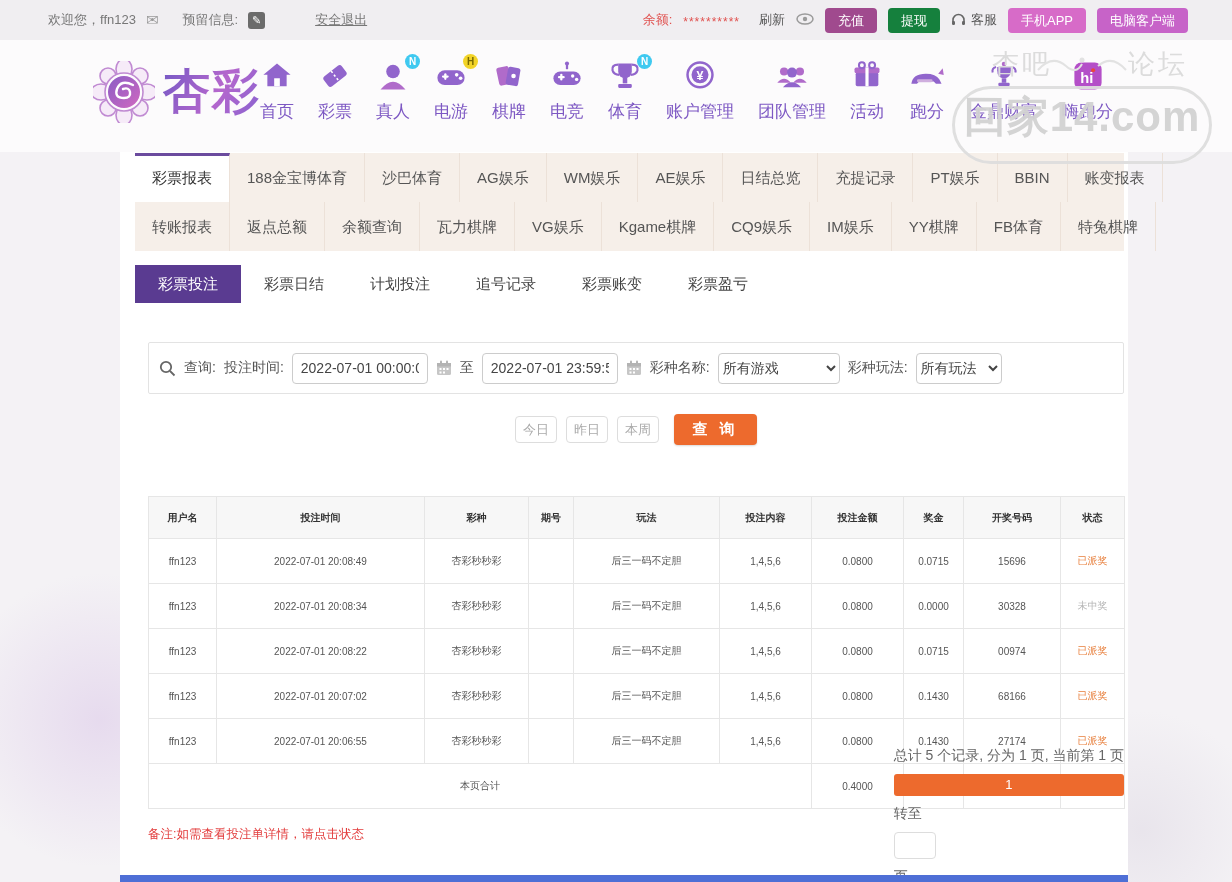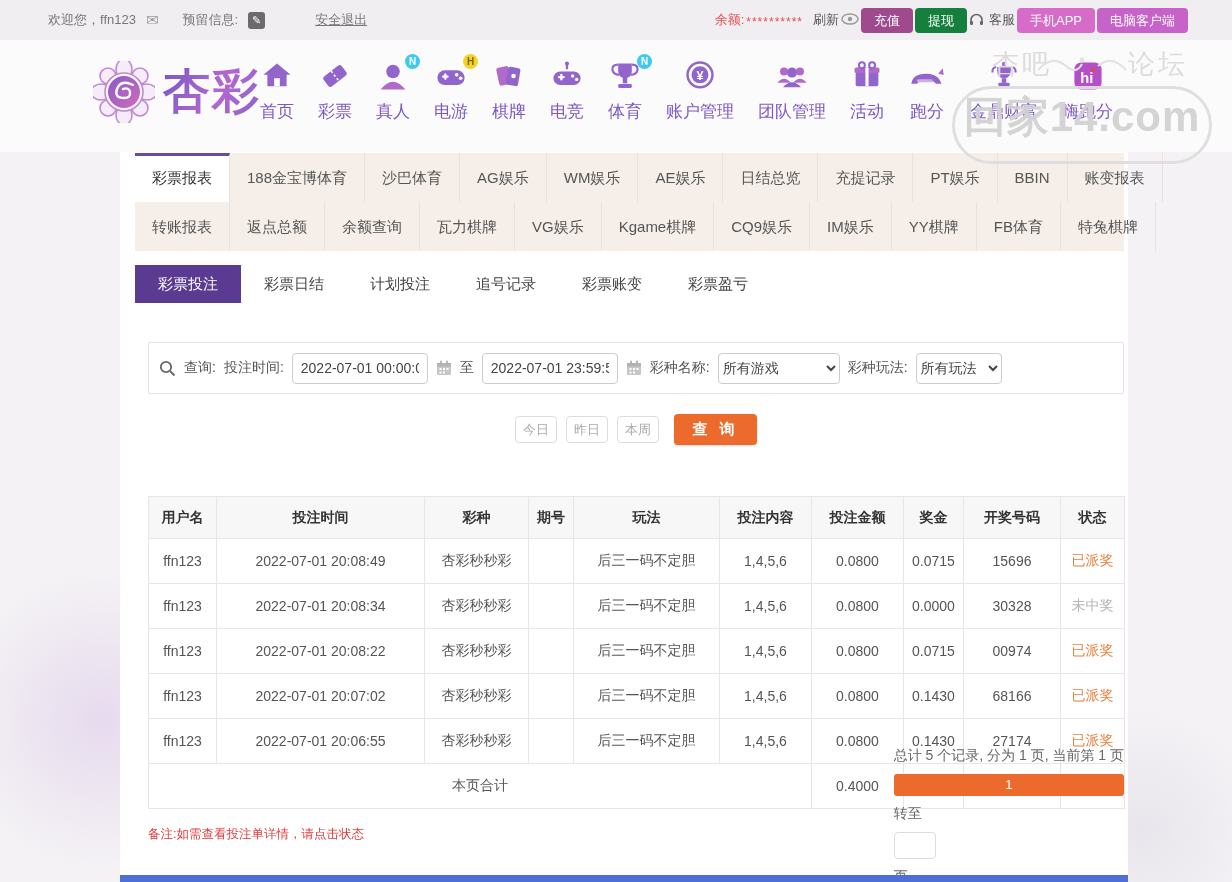--- a/index.html
+++ b/index.html
@@ -11,21 +11,21 @@
     background:radial-gradient(circle, rgba(225,220,230,.6), transparent 65%); pointer-events:none; }
 
   
   .topbar { position:absolute; left:0; top:0; width:100%; height:40px; background:#f0eef1;
     display:flex; align-items:center; padding:0 44px 0 48px; font-size:13px; color:#777; z-index:20; }
   .topbar .grp { display:flex; align-items:center; gap:10px; }
   .tb-ico { color:#9a9a9a; font-size:15px; }
   .edit-chip { display:inline-flex; width:17px; height:17px; background:#6b6b6b; border-radius:3px;
     color:#fff; font-size:11px; align-items:center; justify-content:center; cursor:pointer; }
   .logout { color:#777; text-decoration:underline; margin-left:40px; cursor:pointer; }
-  .tb-right { margin-left:auto; display:flex; align-items:center; gap:2px; }
+  .tb-right { margin-left:auto; display:flex; align-items:center; gap:11px; }
   .balance { color:#e0514f; }
   .stars { color:#e0514f; letter-spacing:1px; font-size:12px; position:relative; top:2px; }
   .refresh { color:#555; cursor:pointer; }
   .tb-btn { height:25px; padding:0 13px; border:none; border-radius:4px; color:#fff; font-size:13px;
     line-height:25px; cursor:pointer; font-family:inherit; }
   .btn-recharge { background:#a04a8e; }
   .btn-withdraw { background:#15803d; }
   .btn-app { background:#d76bc8; }
   .btn-pc { background:#c763c8; }
   .svc { display:flex; align-items:center; gap:5px; color:#555; }
@@ -83,21 +83,21 @@
   .quick-row { position:absolute; left:28px; top:262px; width:976px; display:flex;
     justify-content:center; align-items:center; gap:9px; }
   .q-btn { width:42px; height:27px; border:1px solid #ddd; border-radius:4px; background:#fff;
     color:#aaa; font-size:13px; cursor:pointer; font-family:inherit; }
   .search-btn { width:83px; height:31px; margin-left:6px; border:none; border-radius:4px;
     background:#ed6a2d; color:#fff; font-size:15px; font-weight:bold; letter-spacing:4px;
     cursor:pointer; font-family:inherit; box-shadow:0 1px 2px rgba(0,0,0,.15); }
 
   
   .bet-table { position:absolute; left:28px; top:344px; width:976px; border-collapse:collapse;
-    font-size:14px; color:#555; table-layout:fixed;border-radius:15px; }
+    font-size:10px; color:#555; table-layout:fixed;border-radius:15px; }
   .bet-table th, .bet-table td { border:1px solid #e6e6e6; text-align:center; }
   .bet-table th { height:42px; background:#f7f7f7; color:#333; font-weight:bold; }
   .bet-table td { height:45px; background:#fff; }
   td.paid { color:#e8803e; cursor:pointer; }
   td.miss { color:#b5b5b5; cursor:pointer; }
 
   
   .bottom-bar { position:absolute; left:28px; top:664px; width:976px; height:36px;
     display:flex; align-items:center; justify-content:space-between; }
   .note { color:#e23b3b; font-size:12.5px; }

